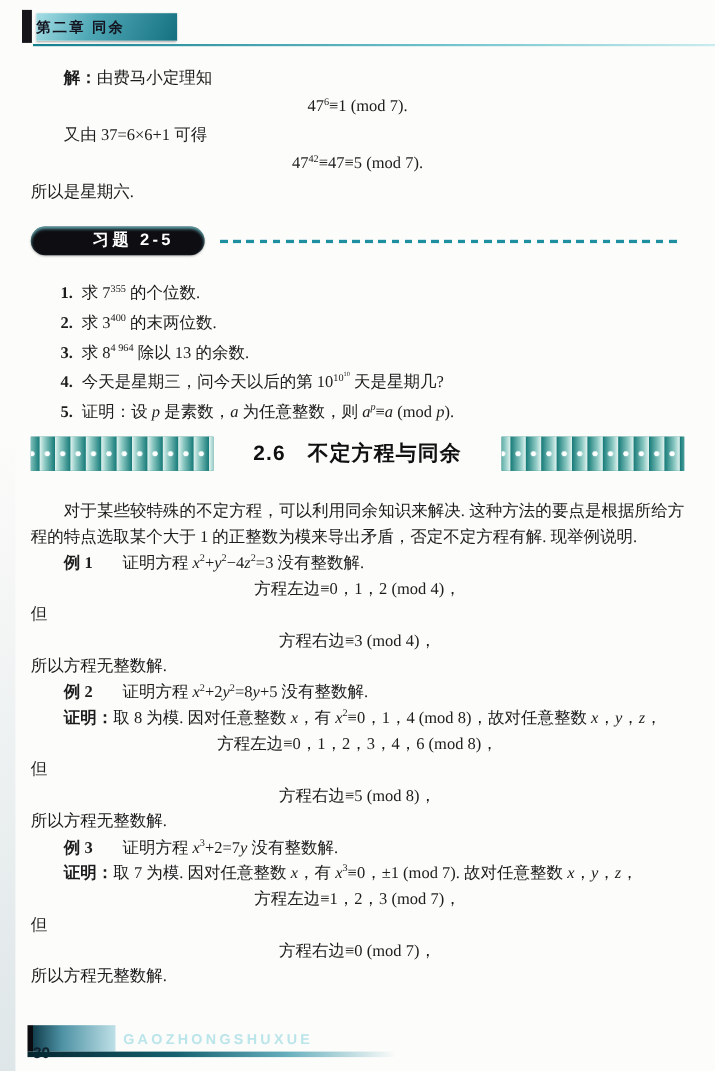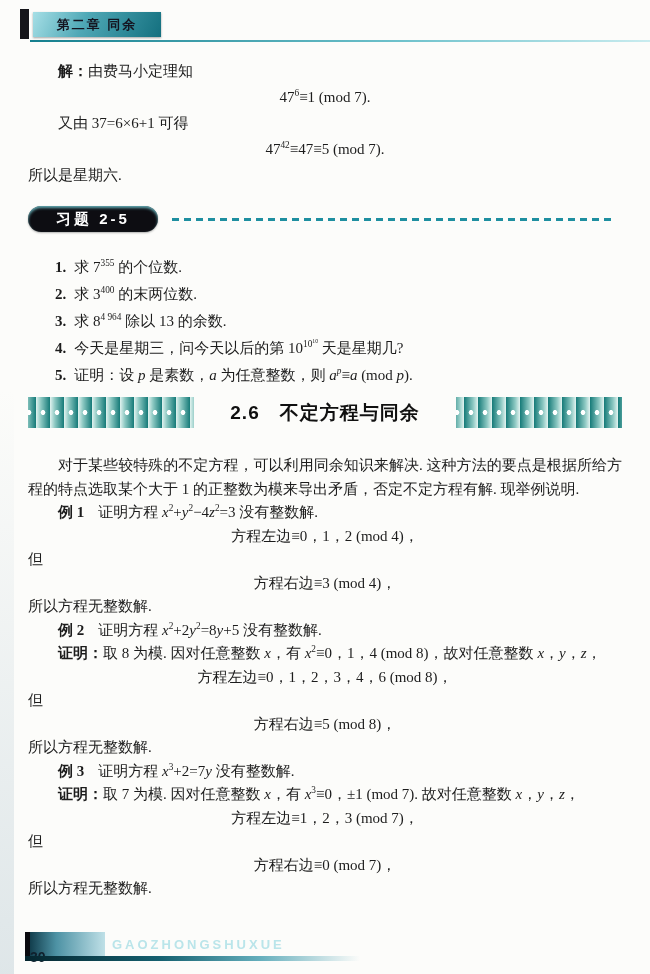--- a/index.html
+++ b/index.html
@@ -12,45 +12,46 @@
     content:"";position:absolute;left:0;top:0;width:14px;height:100%;
     background:linear-gradient(180deg,rgba(205,216,220,0) 40%,rgba(198,212,218,.55) 100%);
     pointer-events:none;
   }
   
   .edge-bar{position:absolute;left:20px;top:9px;width:9px;height:30px;background:#15151a;}
   .chapter-badge{
     position:absolute;left:33px;top:12px;width:128px;height:25px;
     background:linear-gradient(115deg,#a6dfe6 0%,#4fa8b6 40%,#14707f 100%);
     color:#141420;font:700 13px/25px "Liberation Sans",sans-serif;
-    text-align:center;letter-spacing:2px;box-shadow:0 1px 2px rgba(0,0,0,.35);
+    letter-spacing:2px;box-shadow:0 1px 2px rgba(0,0,0,.35);
   }
   .header-rule{
     position:absolute;left:30px;top:40px;width:620px;height:2px;
     background:linear-gradient(90deg,#157f8e 0%,#6fc2cc 60%,#c9ecef 100%);
   }
   
   .content{
     position:absolute;left:0;top:58px;width:650px;box-sizing:border-box;
     padding:0 28px;font-size:15px;line-height:26px;
   }
   .content p{margin:0;}
   .indent{text-indent:2em;}
   .center{text-align:center;}
-  .lbl{font-weight:700;margin-right:14px;}
+  .lbl{font-weight:700;margin-right:27px;}
   .lbl2{font-weight:700;}
   sup{font-size:62%;line-height:0;vertical-align:super;}
   i{font-style:italic;}
   
   .ex-header{display:flex;align-items:center;margin-top:18px;height:26px;}
   .ex-badge{
     flex:0 0 130px;height:26px;background:#0d0d12;border-radius:13px;
     color:#fff;font:700 15px/26px "Liberation Sans",sans-serif;text-align:center;
     letter-spacing:3px;
     box-shadow:inset 0 2px 3px rgba(130,225,235,.75),0 1px 2px rgba(0,0,0,.3);
+    padding-left:28px;
   }
   .ex-dashes{
     flex:1;height:3px;margin-left:14px;margin-right:6px;
     background:repeating-linear-gradient(90deg,#1e8fa0 0 7px,transparent 7px 12px);
   }
   .ex-list{margin-top:22px;}
   .ex-item{padding-left:27px;line-height:27px;}
   .ex-num{font-weight:700;margin-right:8px;}
   
   .sec-row{display:flex;align-items:center;margin-top:8px;height:31px;}

